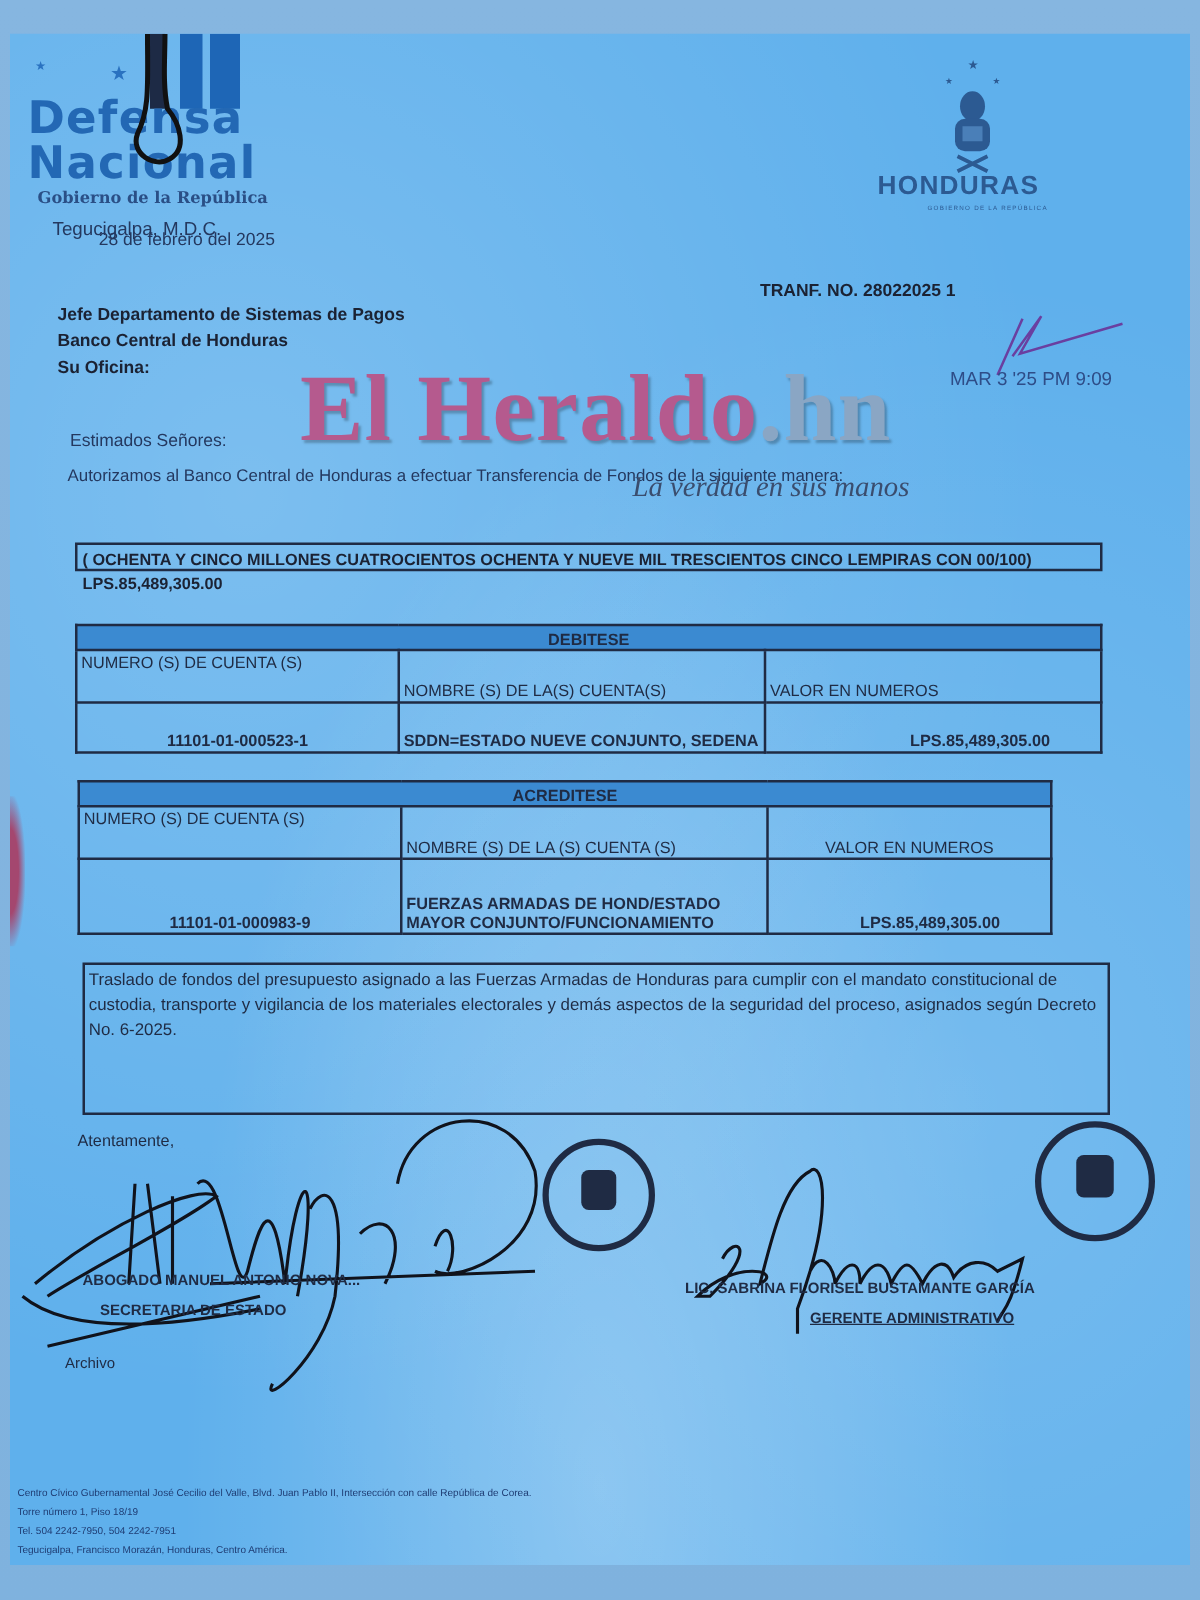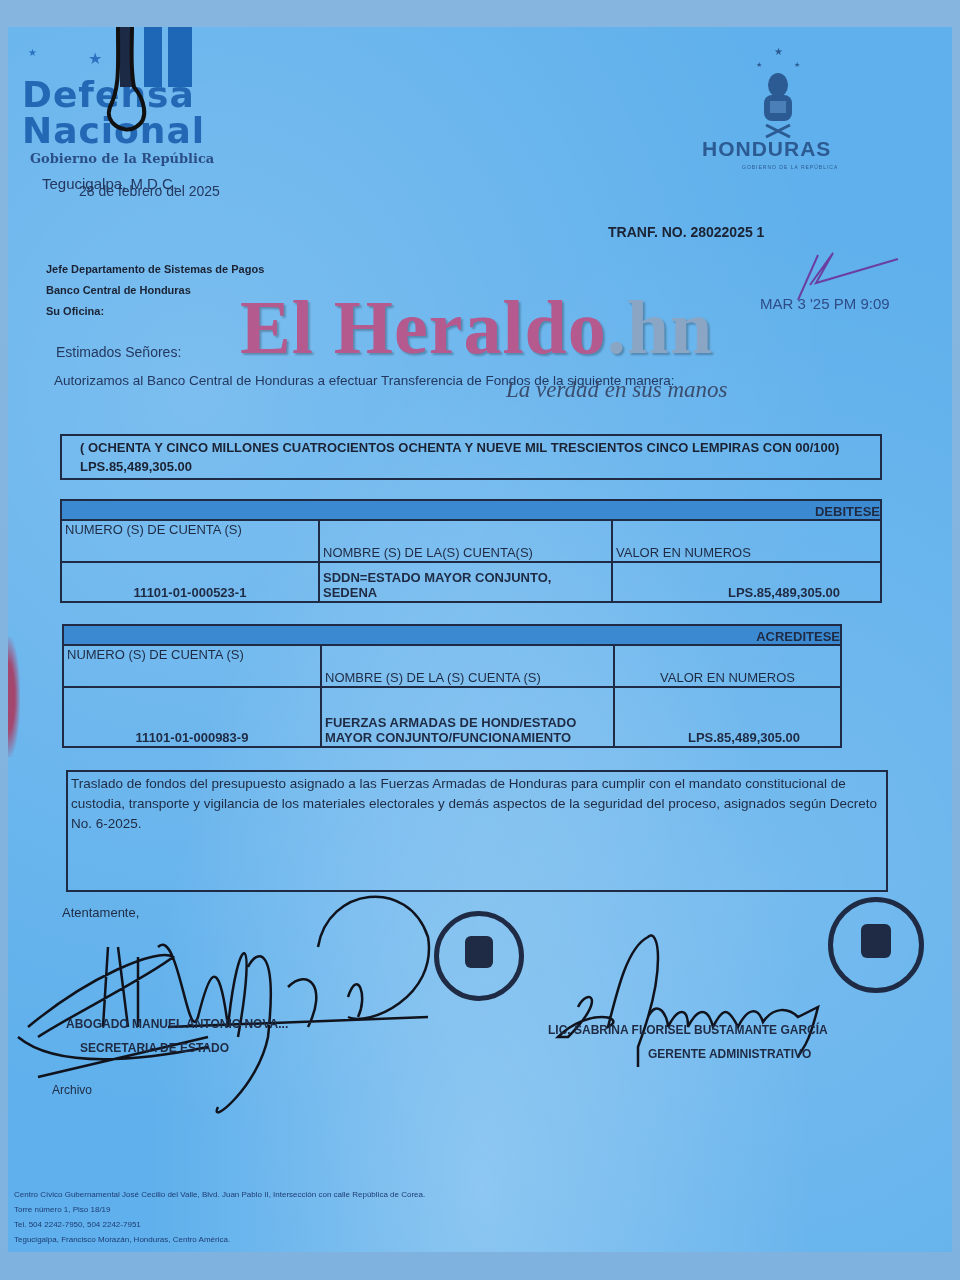--- a/index.html
+++ b/index.html
@@ -18,41 +18,41 @@
   .logo-star{color:#2a72c0;font-size:16px;}
   .logo-defensa{left:14px;top:50px;font-family:"DejaVu Sans",sans-serif;font-weight:bold;font-size:36px;line-height:36px;color:#2368b4;letter-spacing:1px;}
   .logo-gob{left:22px;top:124px;font-family:"DejaVu Serif",serif;font-size:13px;font-weight:bold;color:#2a4f86;}
   .place{left:34px;top:148px;font-size:15px;color:#24385f;}
   .date{left:40px;top:156px;font-size:14px;color:#24385f;margin-left:31px;}
   .coat{left:738px;top:18px;width:64px;height:95px;}
   .hn-word{left:694px;top:110px;font-weight:bold;font-size:21px;color:#2c5a92;letter-spacing:1px;}
   .hn-sub{left:734px;top:137px;font-size:5px;color:#2c5a92;letter-spacing:1px;}
   .tranf{left:600px;top:197px;font-weight:bold;font-size:14px;color:#1b2233;}
   .stamp{left:752px;top:268px;font-size:15px;color:#2e4d88;}
-  .addr{left:38px;top:232px;font-weight:bold;font-size:11px;line-height:21px;color:#1b2233;}
+  .addr{left:38px;top:214px;font-weight:bold;font-size:14px;line-height:21px;color:#1b2233;}
   .greet{left:48px;top:317px;font-size:14px;color:#24385f;}
   .auth{left:46px;top:345px;font-size:13.5px;line-height:17px;color:#24385f;width:800px;}
   .wm1{left:232px;top:260px;font-family:"Liberation Serif",serif;font-weight:bold;font-size:76px;line-height:80px;color:#b55a8e;letter-spacing:1px;text-shadow:2px 2px 2px rgba(0,0,0,0.25);}
   .wm1 .hn{color:#8aa6c4;}
   .wm2{left:498px;top:350px;font-family:"Liberation Serif",serif;font-style:italic;font-size:23px;color:#3a4d6e;}
   .box{position:absolute;border:2px solid #1f2b44;}
-  .amount{left:52px;top:407px;width:822px;height:46px;font-weight:bold;font-size:13px;line-height:19px;color:#1b2233;padding:2px 18px;box-sizing:border-box;}
+  .amount{left:52px;top:407px;width:822px;height:23px;font-weight:bold;font-size:13px;line-height:19px;color:#1b2233;padding:2px 4px;box-sizing:border-box;}
   table.t{position:absolute;border-collapse:collapse;font-size:13px;color:#1f2b44;}
   table.t td{border:2px solid #1f2b44;padding:1px 3px;vertical-align:bottom;}
-  table.t td.h{background:#3b8ad1;text-align:right;font-weight:bold;height:18px;padding:0;}
+  table.t td.h{background:#3b8ad1;text-align:center;font-weight:bold;height:18px;padding:0;}
   .b{font-weight:bold;}
   .concept{left:58px;top:743px;width:818px;height:118px;font-size:13.5px;line-height:20px;color:#1f2b44;}
   .concept .h{background:#4b95d6;text-align:center;font-weight:bold;height:18px;line-height:18px;border-bottom:2px solid #1f2b44;}
   .concept .body{padding:2px 3px;}
   .atent{left:54px;top:878px;font-size:13px;color:#1f2b44;}
   .sig1-name{left:58px;top:990px;font-weight:bold;font-size:12px;color:#1f2b44;}
   .sig1-title{left:72px;top:1014px;font-weight:bold;font-size:12px;color:#1f2b44;}
   .archivo{left:44px;top:1056px;font-size:12px;color:#1f2b44;}
   .sig2-name{left:540px;top:996px;font-weight:bold;font-size:12px;color:#1f2b44;}
-  .sig2-title{left:640px;top:1020px;font-weight:bold;font-size:12px;color:#1f2b44;}
+  .sig2-title{left:640px;top:1020px;font-weight:bold;font-size:12px;color:#1f2b44;text-decoration:underline;}
   .seal{border:5px solid #1f2b44;border-radius:50%;}
   .footer{left:6px;top:1160px;font-size:8px;line-height:15px;color:#1f3d74;}
   .redmark{left:0;top:610px;width:12px;height:120px;background:radial-gradient(ellipse at left center,#a4476f 40%,transparent 75%);}
 </style>
 </head>
 <body>
 
 <div class="frame"></div>
 <div class="paper">
 
@@ -113,21 +113,21 @@
         <tr>
           <td class="h" colspan="3">DEBITESE</td>
         </tr>
     <tr style="height:42px;">
       <td style="width:250px;vertical-align:top;">NUMERO (S) DE CUENTA (S)</td>
       <td style="width:285px;">NOMBRE (S) DE LA(S) CUENTA(S)</td>
       <td>VALOR EN NUMEROS</td>
     </tr>
     <tr style="height:40px;">
       <td class="b" style="text-align:center;">11101-01-000523-1</td>
-      <td class="b">SDDN=ESTADO MAYOR CONJUNTO, SEDENA</td>
+      <td class="b">SDDN=ESTADO NUEVE CONJUNTO, SEDENA</td>
       <td class="b" style="text-align:right;padding-right:40px;">LPS.85,489,305.00</td>
     </tr>
   </tbody>
     </table>
 
   <table class="t" style="left:54px;top:597px;width:780px;">
     <tbody>
         <tr>
           <td class="h" colspan="3">ACREDITESE</td>
         </tr>

